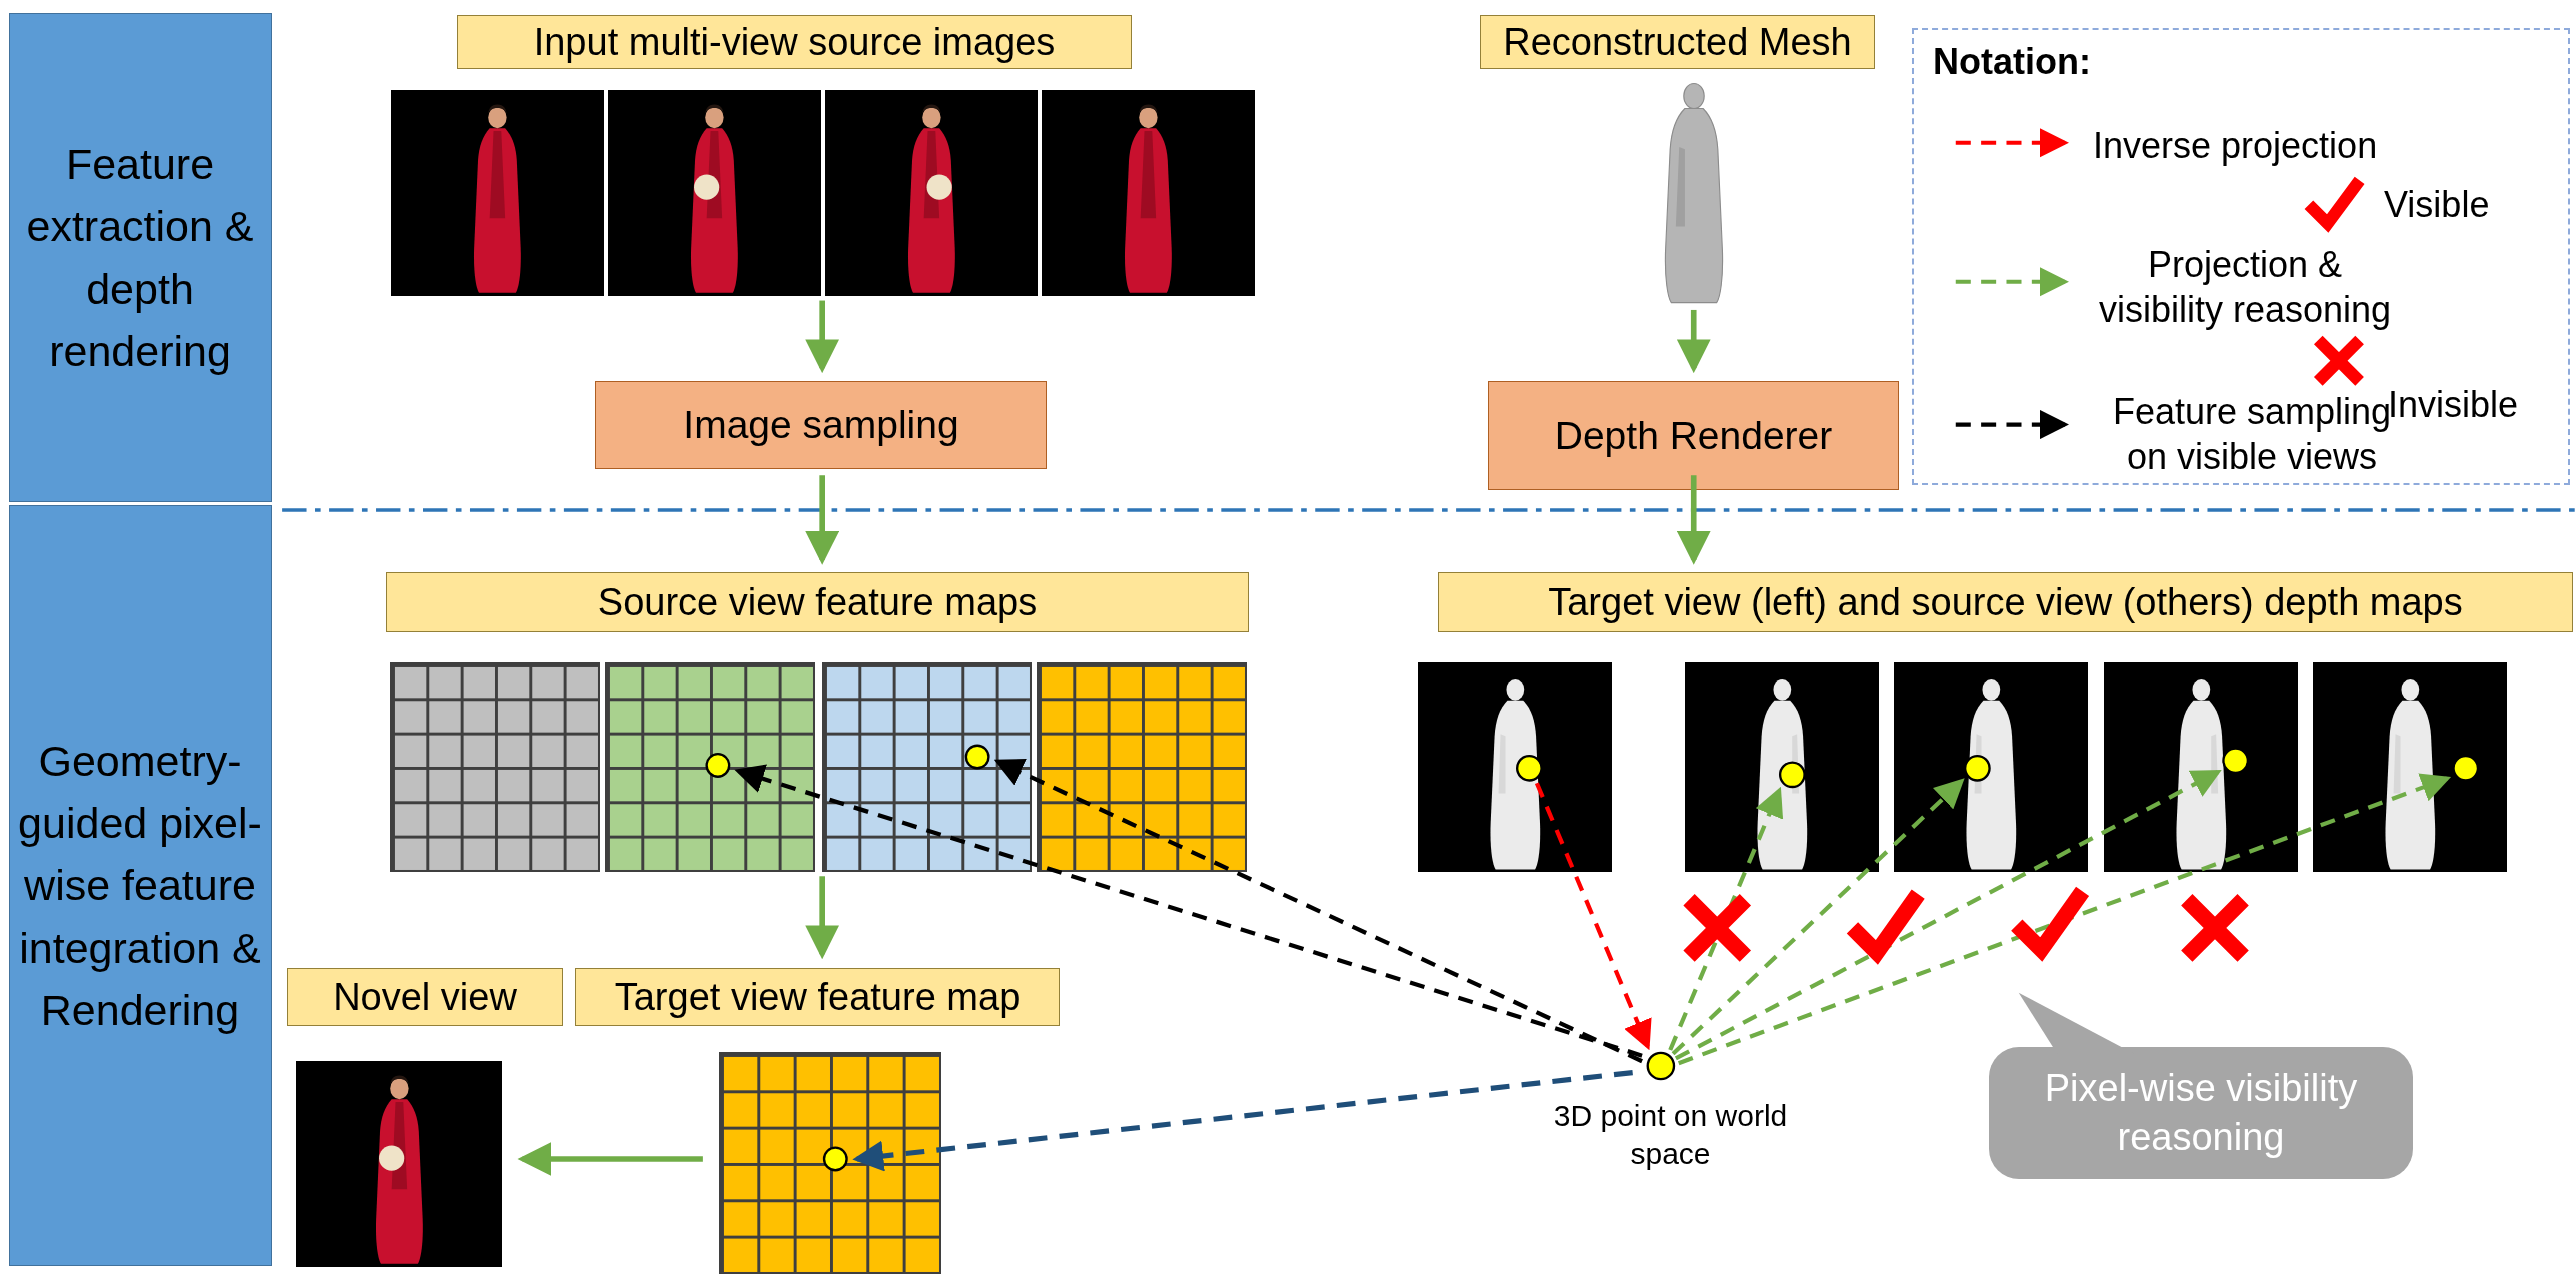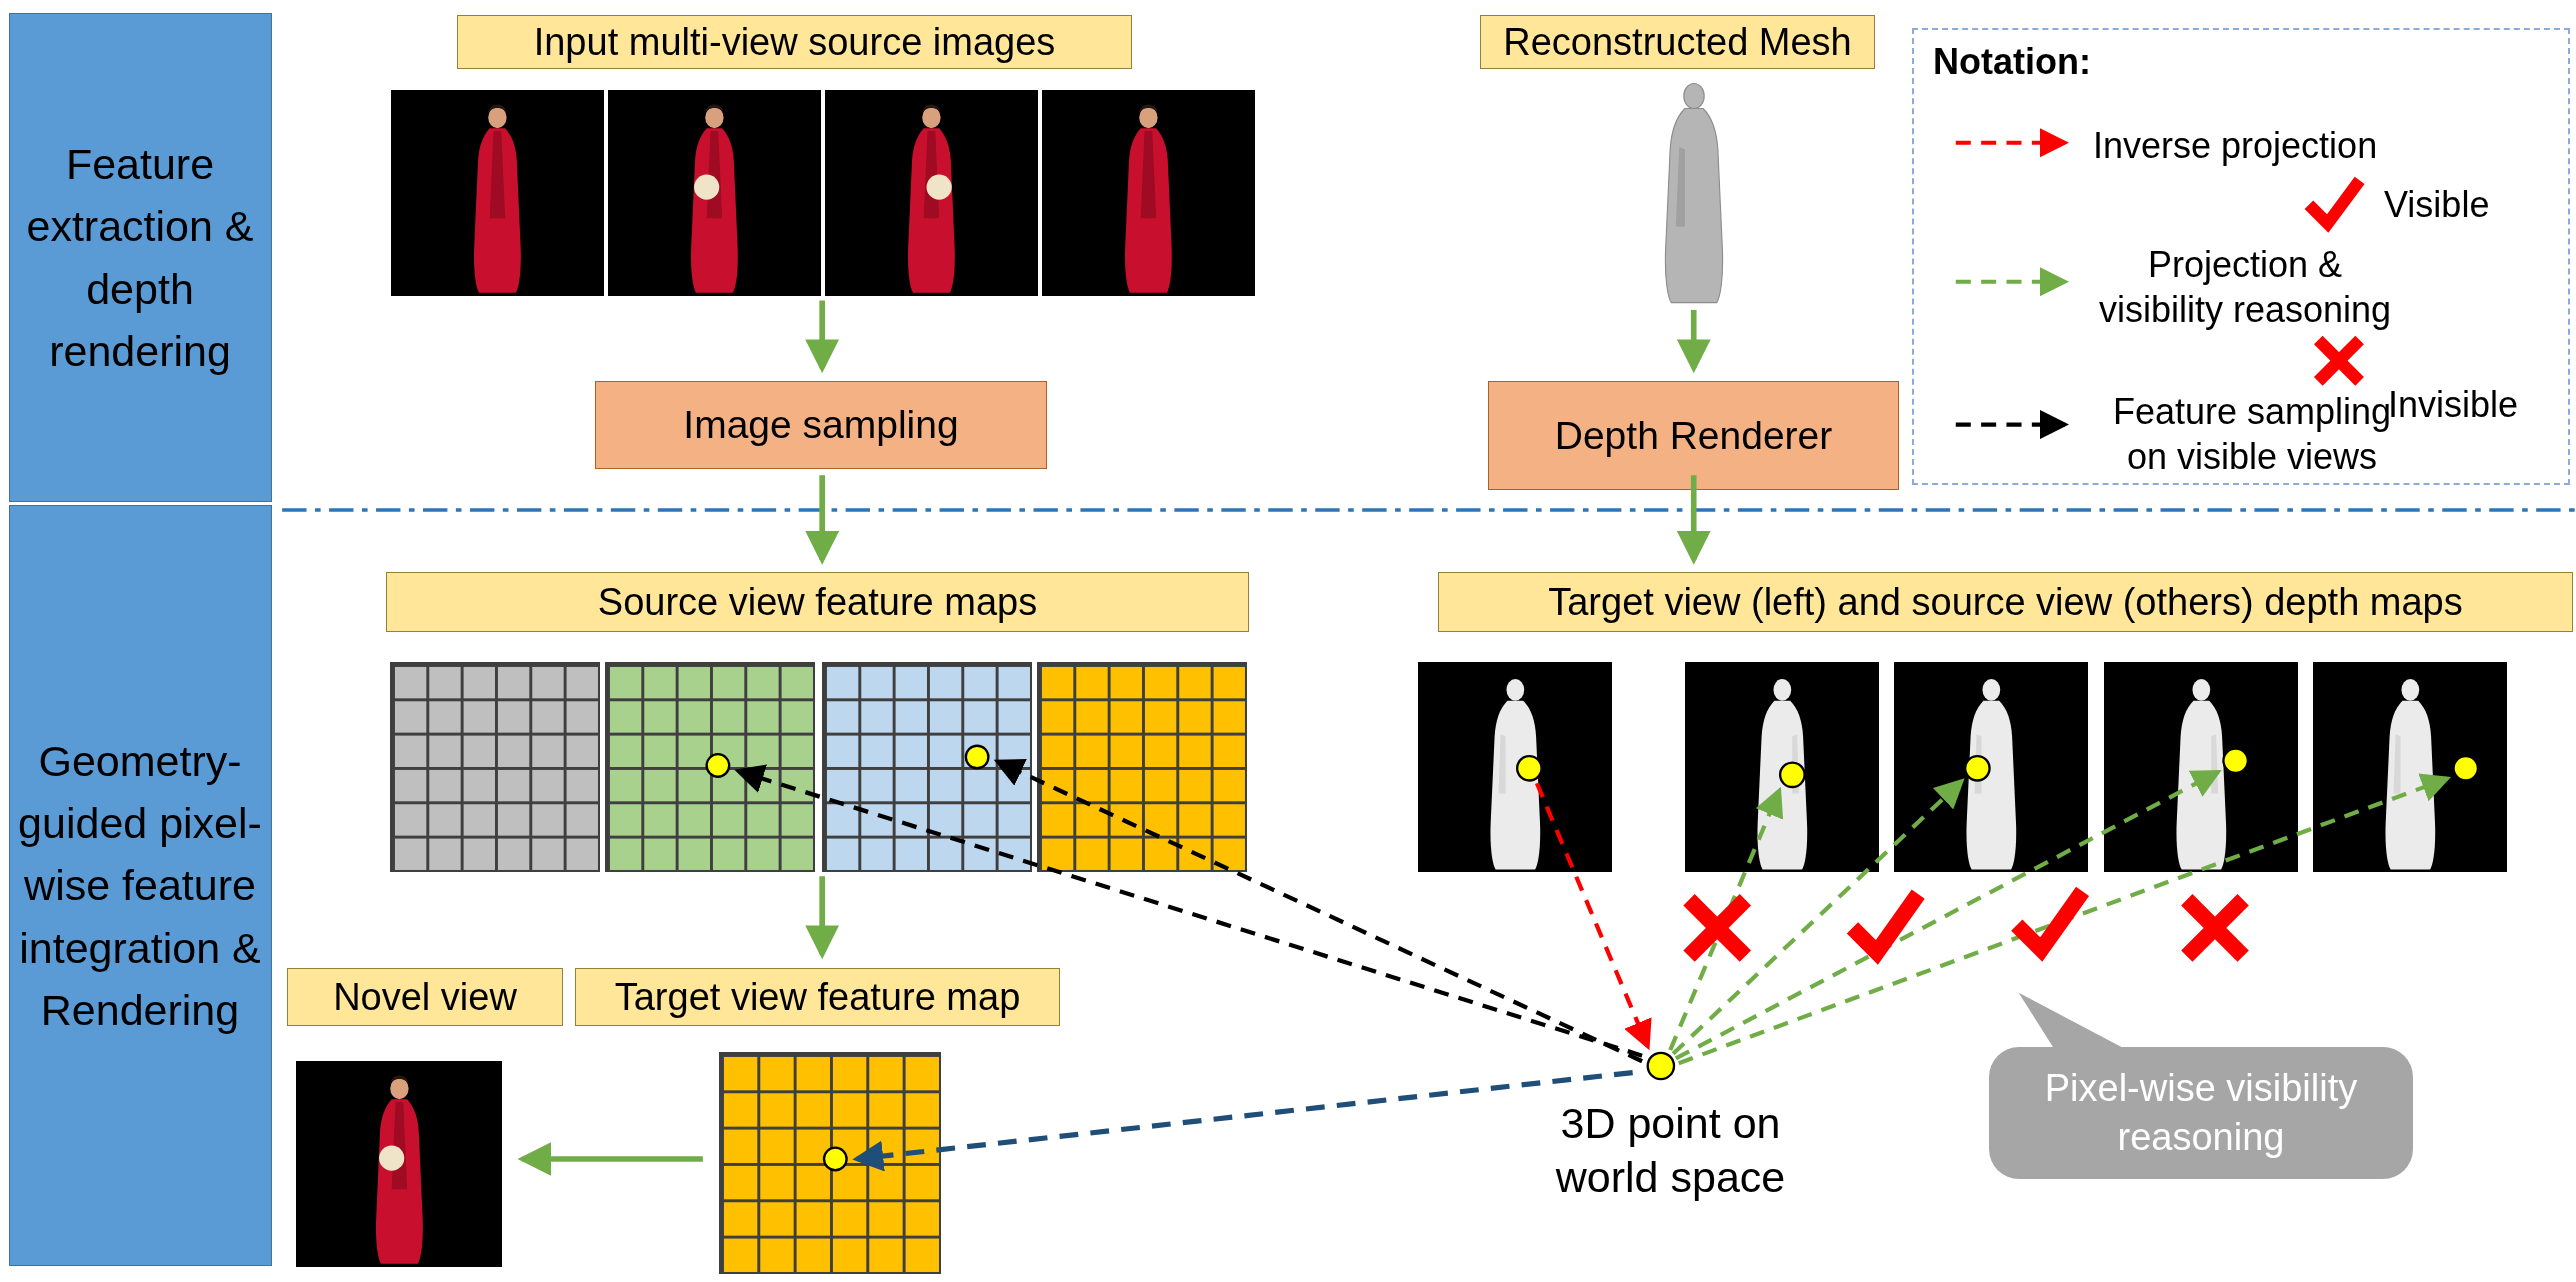--- a/index.html
+++ b/index.html
@@ -40,21 +40,21 @@
   }
   .ltext { position:absolute; font-size:36px; color:#000; }
   .ltext.center { text-align:center; line-height:1.25; }
   .bubble {
     position:absolute; left:1989px; top:1047px; width:424px; height:132px;
     background:#A6A6A6; border-radius:30px; color:#ffffff;
     display:flex; align-items:center; justify-content:center;
     text-align:center; font-size:38px; line-height:1.3; padding:5.6px 22.5px;
   }
   .bigtext {
-    position:absolute; font-size:43px; color:#000; text-align:center; line-height:1.25;
+    position:absolute; font-size:30px; color:#000; text-align:center; line-height:1.25;
   }
   #overlay { position:absolute; left:0; top:0; pointer-events:none; }
   .meshfig { position:absolute; }
 </style>
 </head>
 <body>
 
 <svg width="0" height="0" style="position:absolute" aria-hidden="true">
   <defs>
     <symbol id="sym-person-red" viewBox="0 0 100 200">

